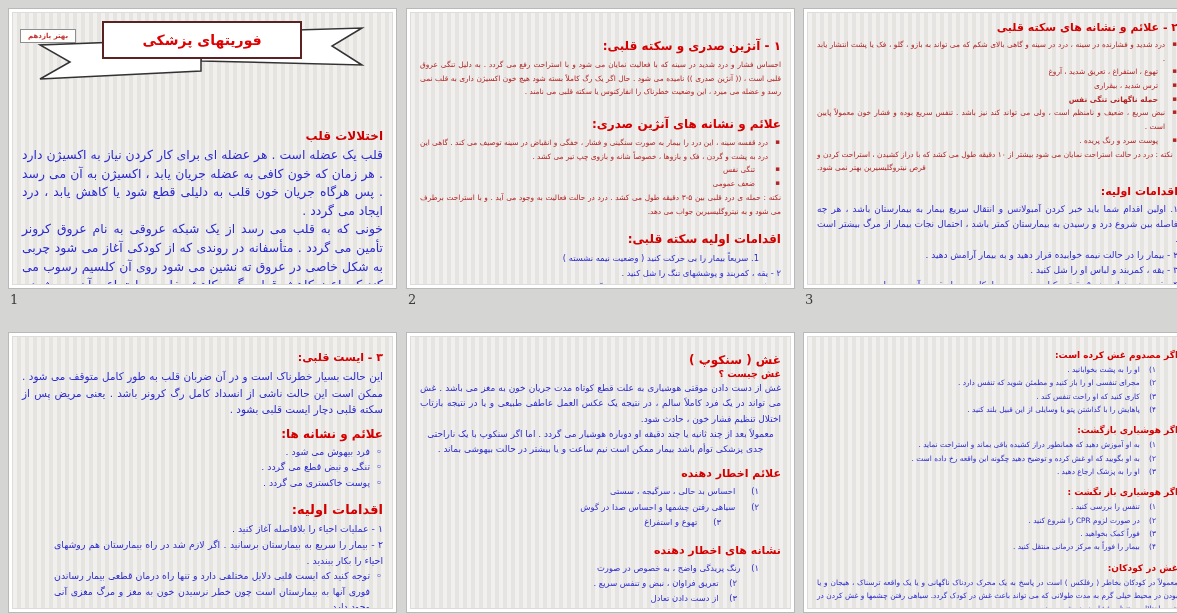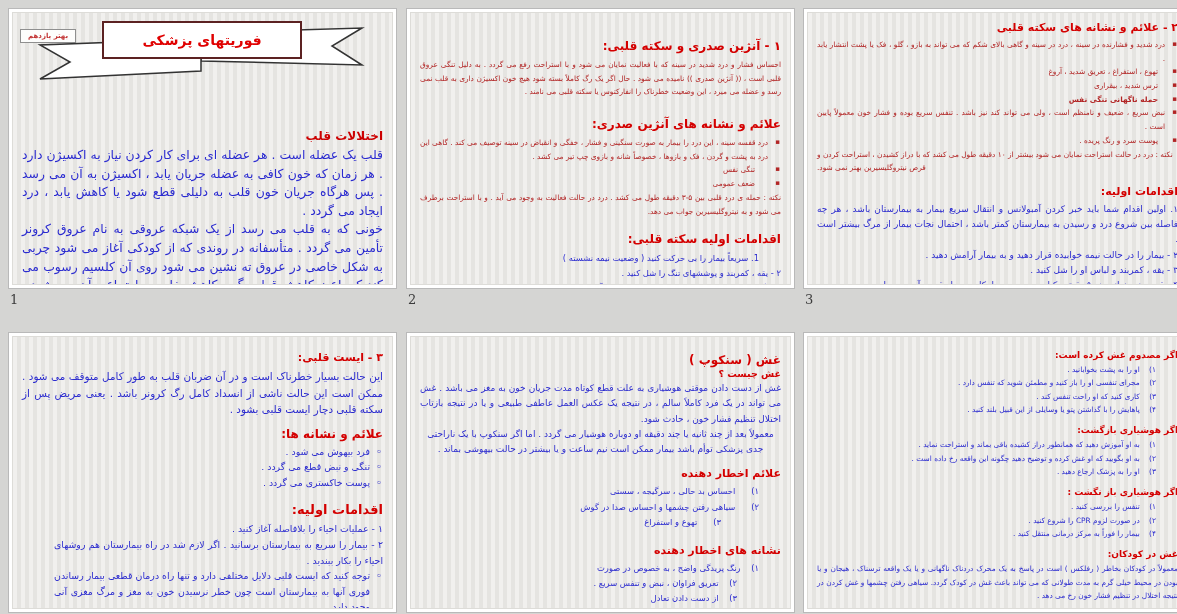--- a/index.html
+++ b/index.html
@@ -178,20 +178,21 @@
     <div class="blue b75 pre indent1">۴)    پاهایش را با گذاشتن پتو یا وسایلی از این قبیل بلند کنید .</div>
     <div class="spacer6"></div>
     <div class="h-red h9">اگر هوشیاری بازگشت:</div>
     <div class="blue b75 pre indent1">۱)    به او آموزش دهید که همانطور دراز کشیده باقی بماند و استراحت نماید .</div>
     <div class="blue b75 pre indent1">۲)    به او بگویید که او غش کرده و توضیح دهید چگونه این واقعه رخ داده است .</div>
     <div class="blue b75 pre indent1">۳)    او را به پزشک ارجاع دهید .</div>
     <div class="spacer6"></div>
     <div class="h-red h9">اگر هوشیاری باز نگشت :</div>
     <div class="blue b75 pre indent1">۱)    تنفس را بررسی کنید .</div>
     <div class="blue b75 pre indent1">۲)    در صورت لزوم CPR را شروع کنید .</div>
+    <div class="blue b75 pre indent1">۳)    فوراً کمک بخواهید .</div>
     <div class="blue b75 pre indent1">۴)    بیمار را فوراً به مرکز درمانی منتقل کنید .</div>
     <div class="spacer6"></div>
     <div class="h-red h9">غش در کودکان:</div>
     <div class="blue b75">معمولاً در کودکان بخاطر ( رفلکس ) است در پاسخ به یک محرک دردناک ناگهانی و یا یک واقعه ترسناک ، هیجان و یا بودن در محیط خیلی گرم به مدت طولانی که می تواند باعث غش در کودک گردد. سیاهی رفتن چشمها و غش کردن در نتیجه اختلال در تنظیم فشار خون رخ می دهد .</div>
 
   </div>
 </div>
 
 <div class="pagenum" style="left:10px;top:292px;">1</div>
 <div class="pagenum" style="left:408px;top:292px;">2</div>

